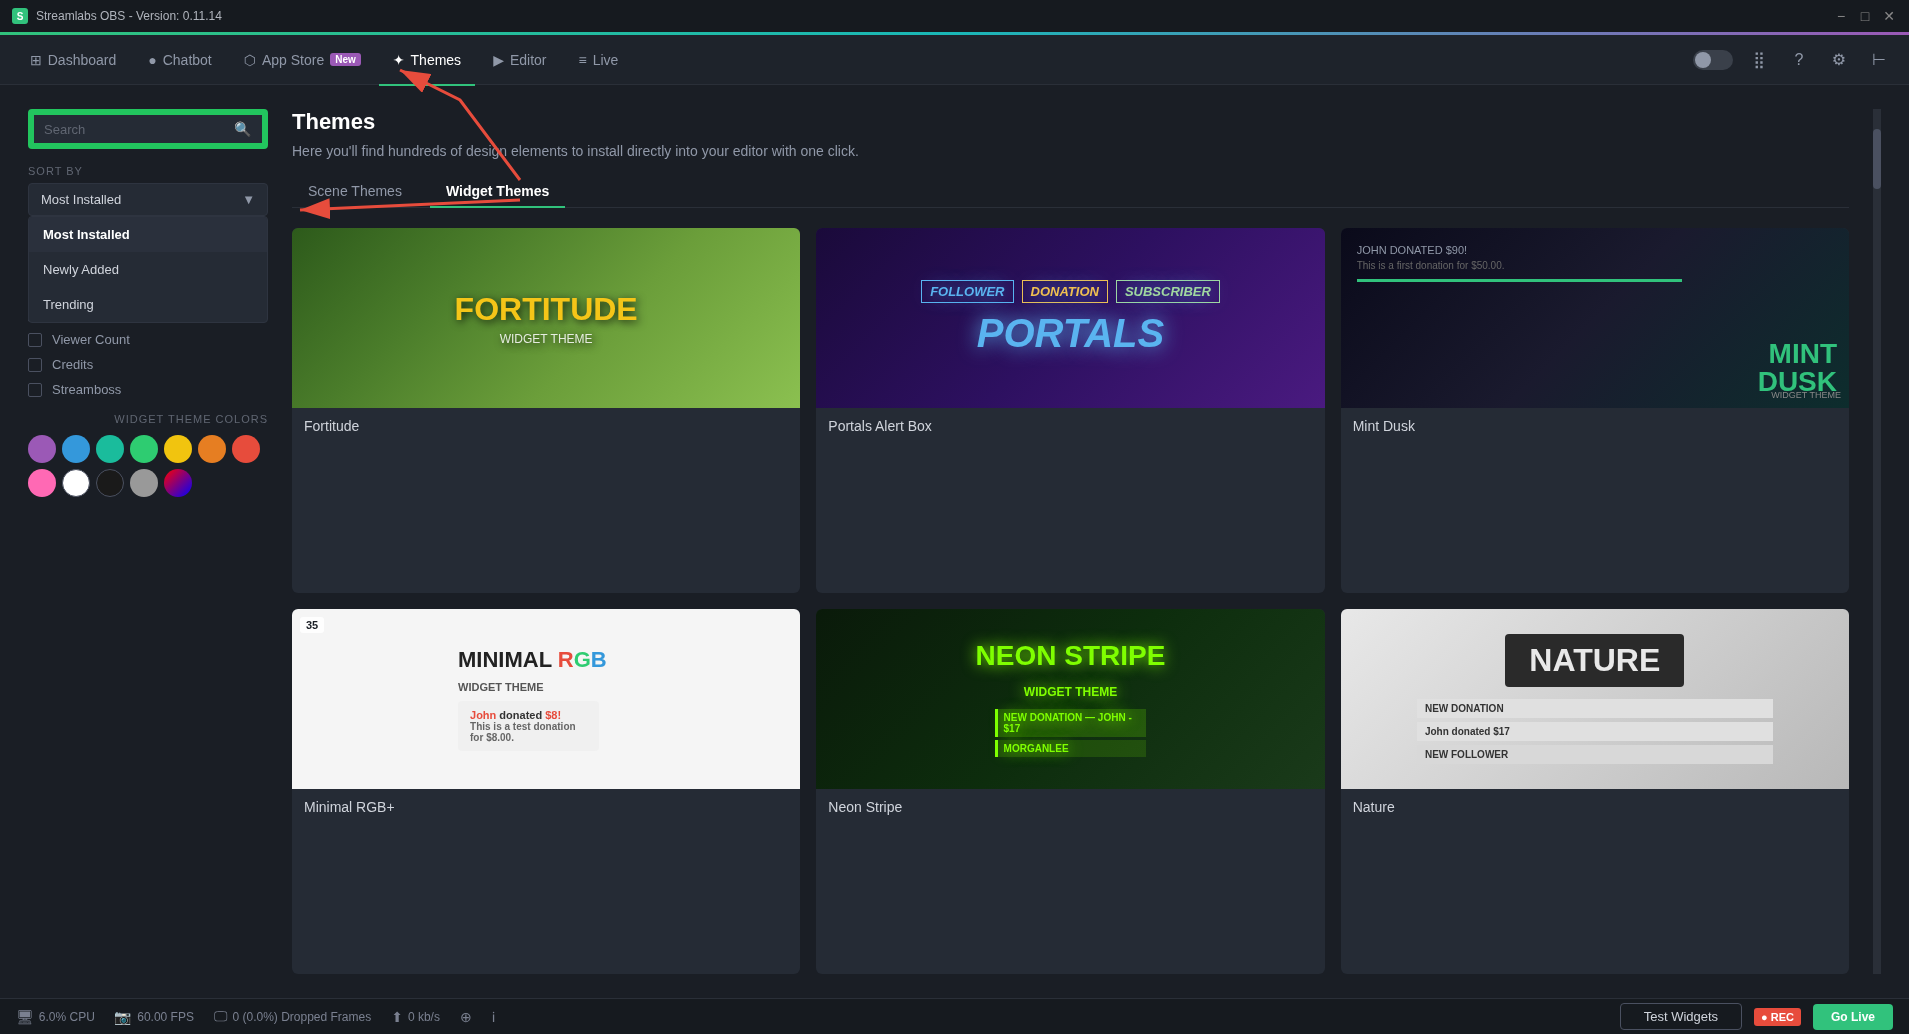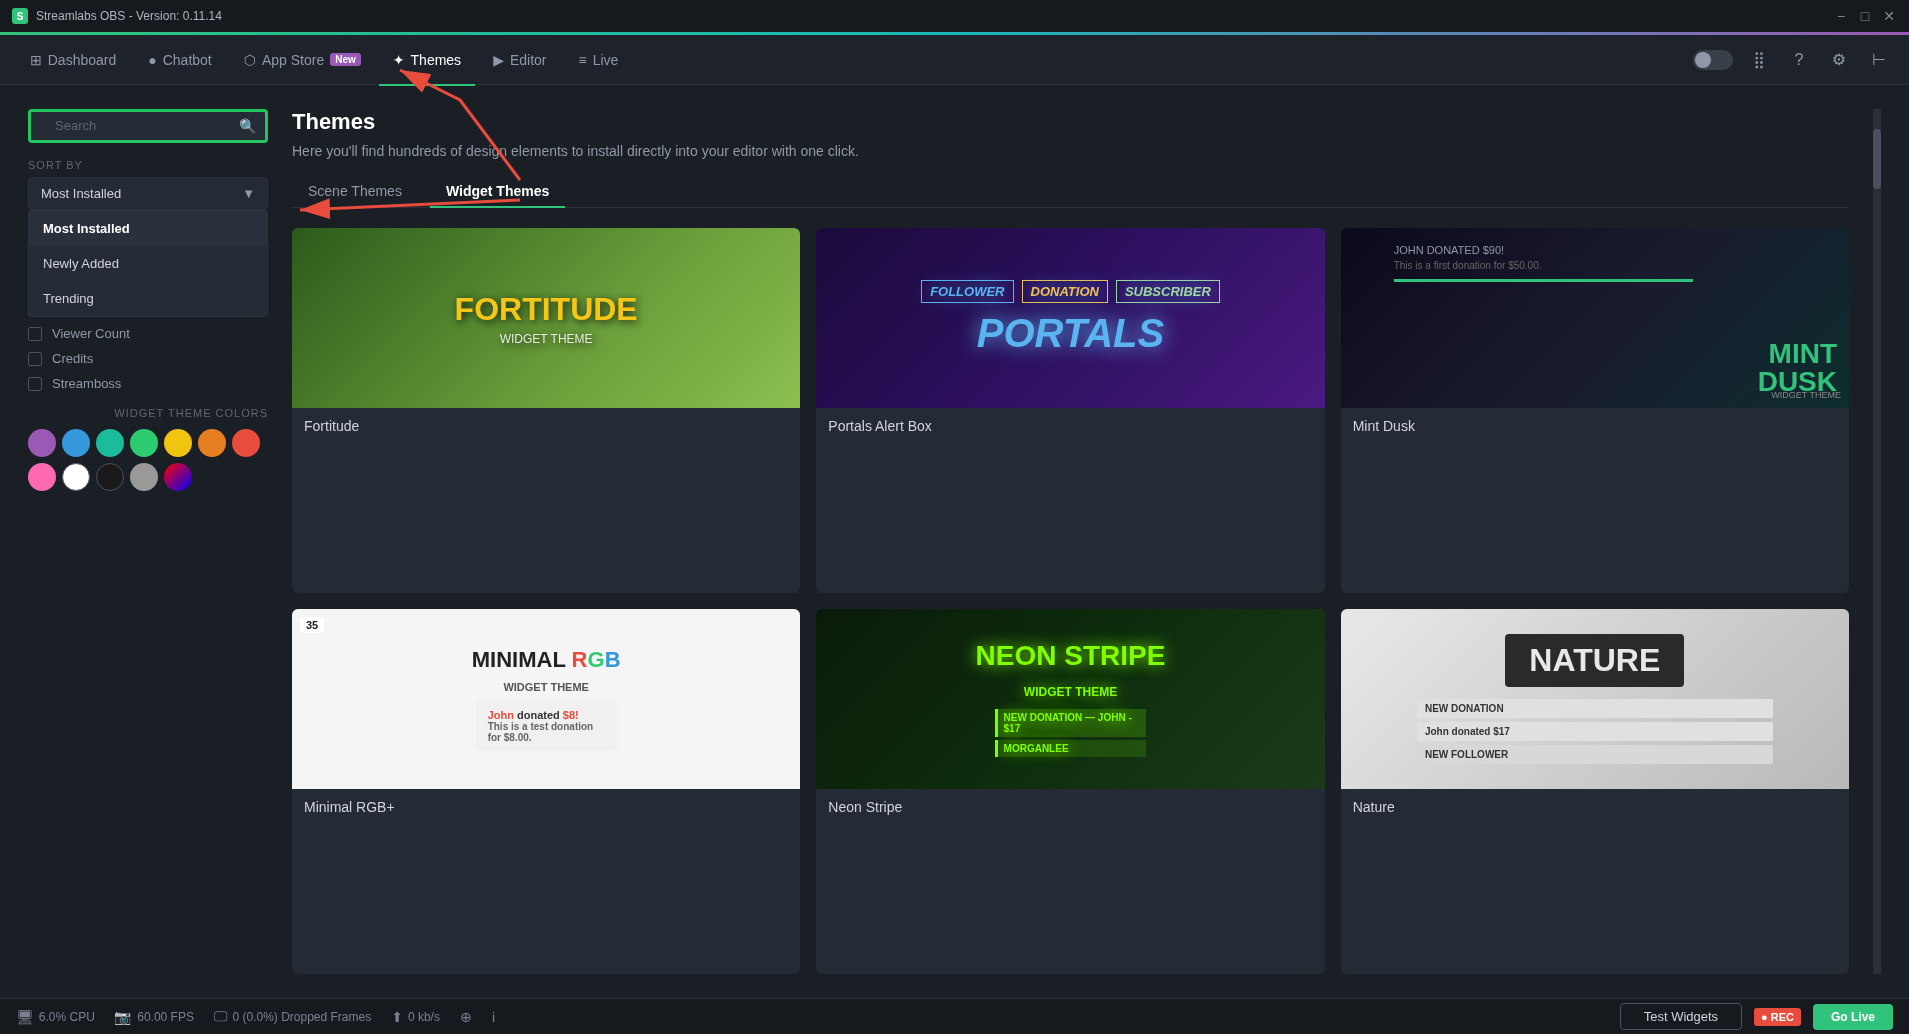--- a/index.html
+++ b/index.html
@@ -150,25 +150,25 @@
     .sidebar {
       width: 240px;
       flex-shrink: 0;
       display: flex;
       flex-direction: column;
       gap: 16px;
     }
 
     .search-box {
       display: flex;
-      align-items: flex-start;
+      align-items: flex-end;
       background: #252b35;
-      border: 3px solid #22c55e;
+      border: 6px solid #22c55e;
       border-radius: 4px;
-      padding: 6px 24px;
+      padding: 6px 10px;
       gap: 8px;
     }
     .search-box input {
       background: transparent;
       border: none;
       outline: none;
       color: #d0d4dc;
       font-size: 13px;
       flex: 1;
     }
@@ -612,35 +612,35 @@
                 <span style="border:1px solid #a0d8a0;padding:3px 8px;color:#a0d8a0;">SUBSCRIBER</span>
               </div>
               <div style="font-size:40px;font-weight:900;color:#5ab4f0;text-shadow:0 0 20px #5ab4f0;">PORTALS</div>
             </div>
           </div>
           <div class="theme-name">Portals Alert Box</div>
         </div>
 
         <div class="theme-card">
           <div class="theme-thumbnail thumb-mint-dusk">
-            <div style="position:absolute;top:16px;left:16px;right:28px;margin-left:37px;">
+            <div style="position:absolute;top:16px;left:16px;right:28px;">
               <div style="font-size:11px;color:#9098a8;margin-bottom:4px;">JOHN DONATED $90!</div>
               <div style="font-size:10px;color:#666;">This is a first donation for $50.00.</div>
               <div style="margin-top:8px;height:3px;background:#31c27c;width:70%;"></div>
             </div>
             <div class="mint-dusk-text">MINT<br>DUSK</div>
             <div style="position:absolute;bottom:8px;right:8px;font-size:9px;color:#888;">WIDGET THEME</div>
           </div>
           <div class="theme-name">Mint Dusk</div>
         </div>
 
         <div class="theme-card">
           <div class="theme-thumbnail thumb-minimal-rgb" style="position:relative;">
             <div class="theme-badge">35</div>
-            <div style="display:flex;flex-direction:column;align-items:center;gap:8px;">
+            <div style="display:flex;flex-direction:column;align-items:flex-start;gap:8px;">
               <div style="font-size:22px;font-weight:900;color:#222;">MINIMAL <span style="color:#e74c3c;">R</span><span style="color:#2ecc71;">G</span><span style="color:#3498db;">B</span></div>
               <div style="font-size:11px;color:#555;">WIDGET THEME</div>
               <div style="background:#f0f0f0;padding:8px 12px;border-radius:4px;font-size:11px;width:80%;text-align:left;">
                 <span style="color:#e74c3c;font-weight:bold;">John</span> donated <span style="color:#e74c3c;font-weight:bold;">$8!</span>
                 <div style="color:#666;font-size:10px;">This is a test donation for $8.00.</div>
               </div>
             </div>
           </div>
           <div class="theme-name">Minimal RGB+</div>
         </div>

